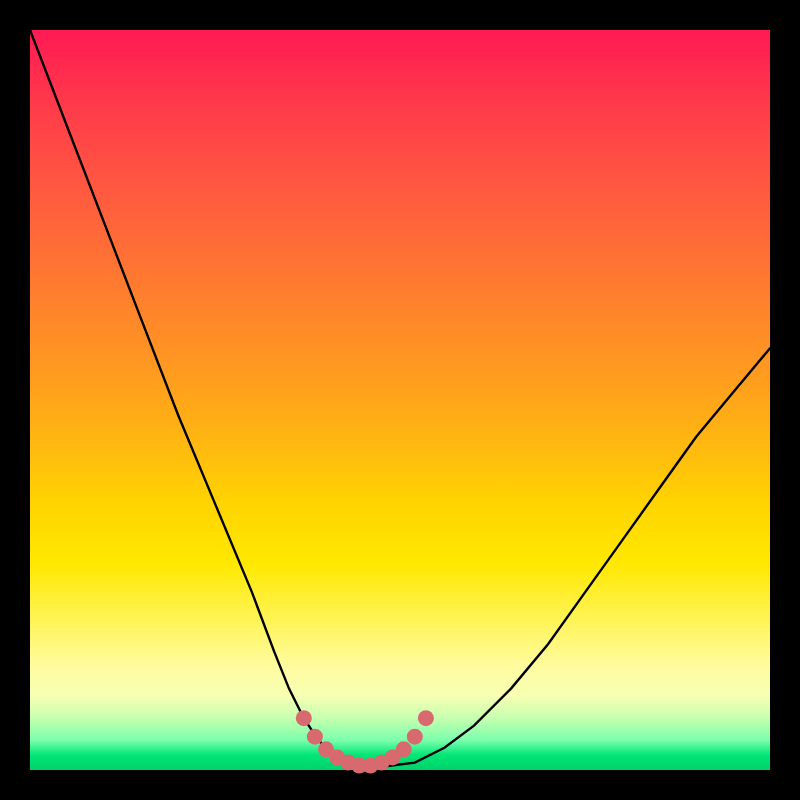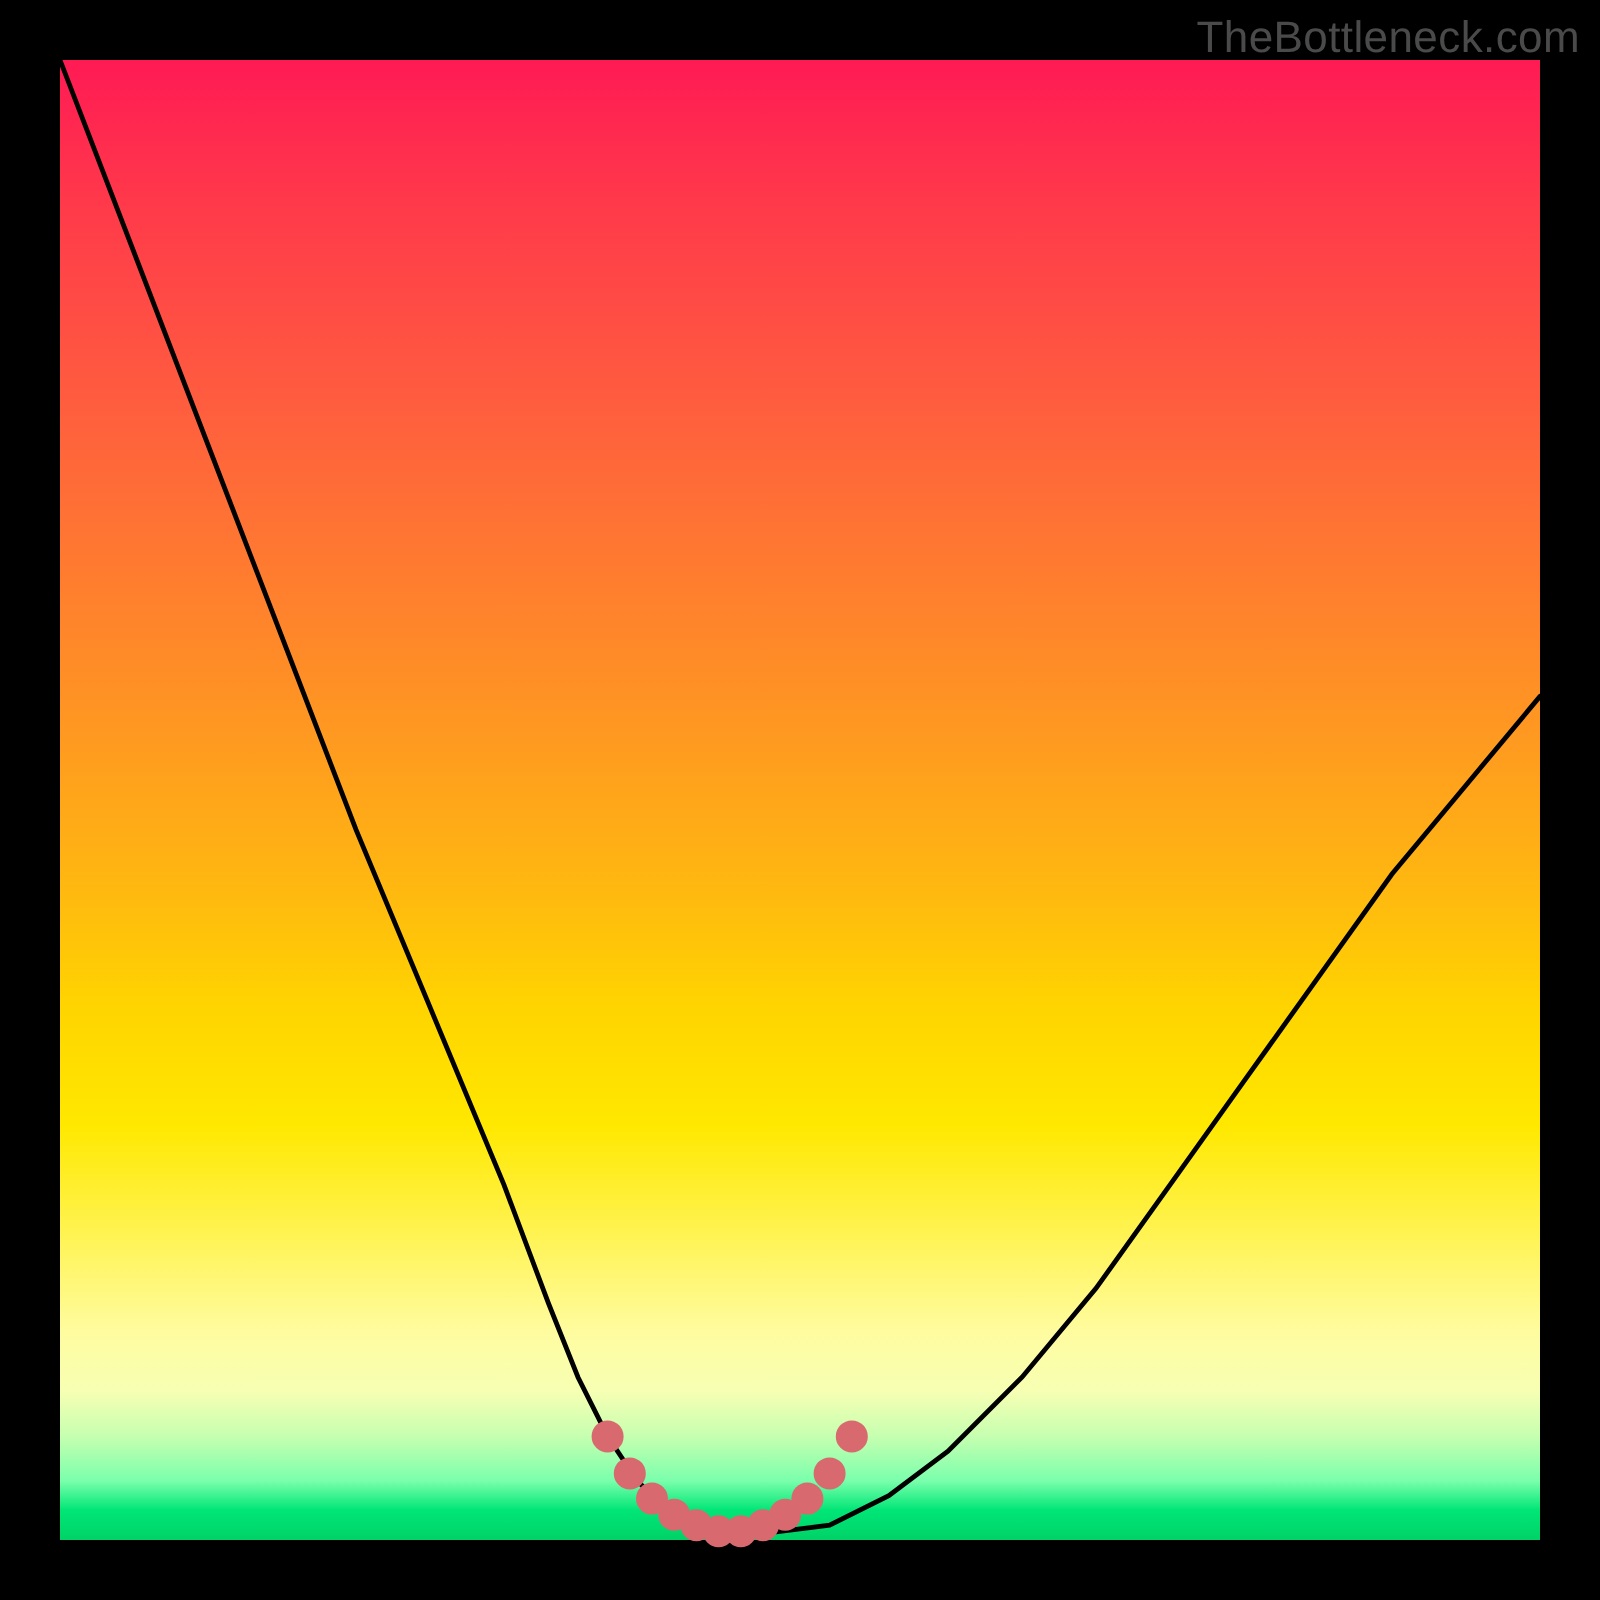--- a/index.html
+++ b/index.html
@@ -82,14 +82,13 @@
           <circle cx="351.5" cy="732.6" r="8" fill="#d86a6f"></circle>
           <circle cx="362.6" cy="727.4" r="8" fill="#d86a6f"></circle>
           <circle cx="373.7" cy="719.3" r="8" fill="#d86a6f"></circle>
           <circle cx="384.8" cy="706.7" r="8" fill="#d86a6f"></circle>
           <circle cx="395.9" cy="688.2" r="8" fill="#d86a6f"></circle>
         </g>
     </svg>
 
   </div>
 
-  <div class="watermark">TheBottleneck.com</div>
 </div>
 
 </body></html>

